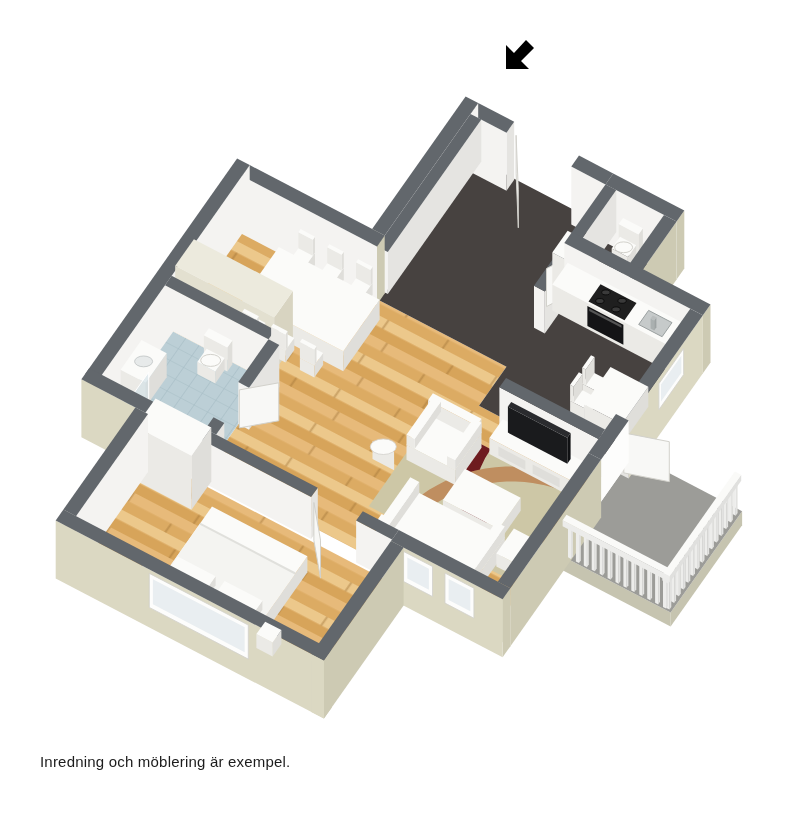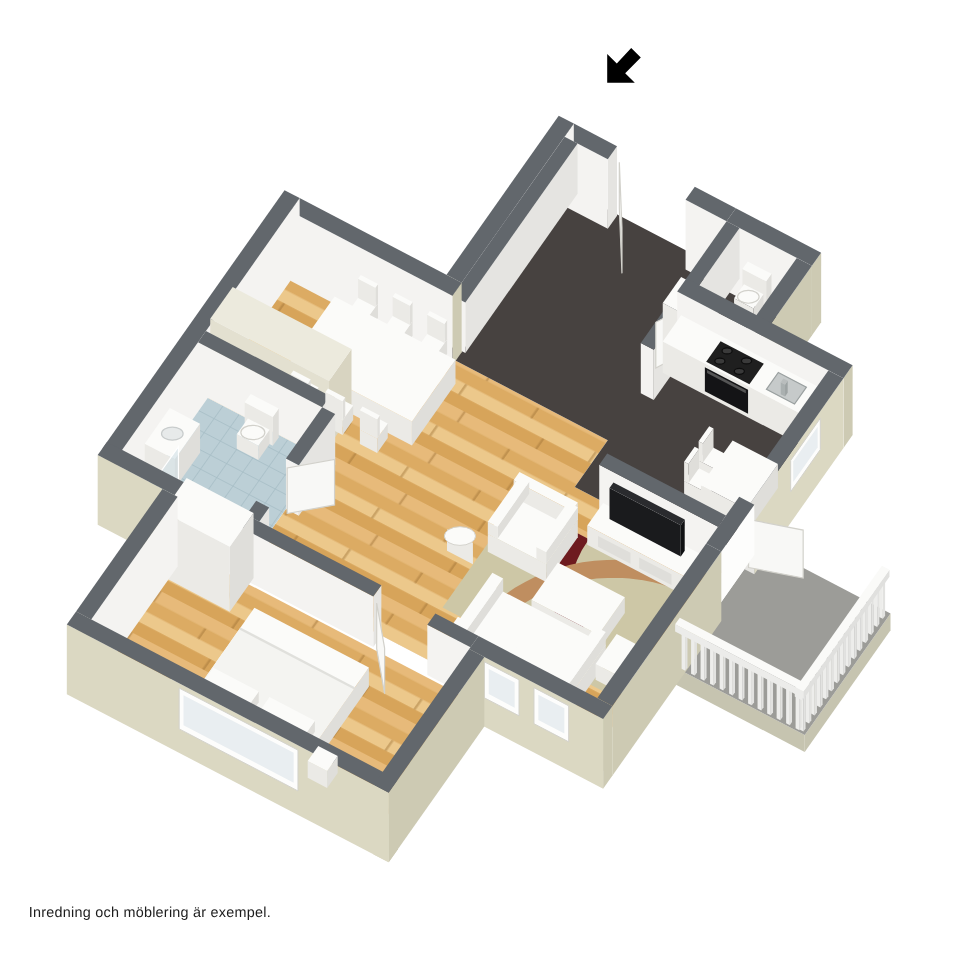--- a/index.html
+++ b/index.html
@@ -1,19 +1,19 @@
 <!DOCTYPE html>
 <html><head>
 <meta charset="utf-8">
 <style>
   html,body{margin:0;padding:0;background:#ffffff;}
   #stage{position:relative;width:800px;height:815px;background:#ffffff;overflow:hidden;
          font-family:"Liberation Sans", sans-serif;}
   #scene{position:absolute;left:0;top:0;}
-  #caption{position:absolute;left:24px;top:753px;font-size:12px;letter-spacing:.2px;}
+  #caption{position:absolute;left:40px;top:753px;font-size:15px;letter-spacing:.2px;}
 </style>
 </head>
 <body>
 
 <div id="stage">
   <svg id="scene" width="800" height="815" viewBox="0 0 800 815" xmlns="http://www.w3.org/2000/svg">
       <defs>
  <pattern id="wood" width="120" height="44" patternUnits="userSpaceOnUse" patternTransform="matrix(0.9,0.47,-0.55,0.78,0,0)">
    <rect width="120" height="44" fill="#e2b26c"></rect>
    <rect y="0" width="120" height="11" fill="#e7ba7a"></rect>

